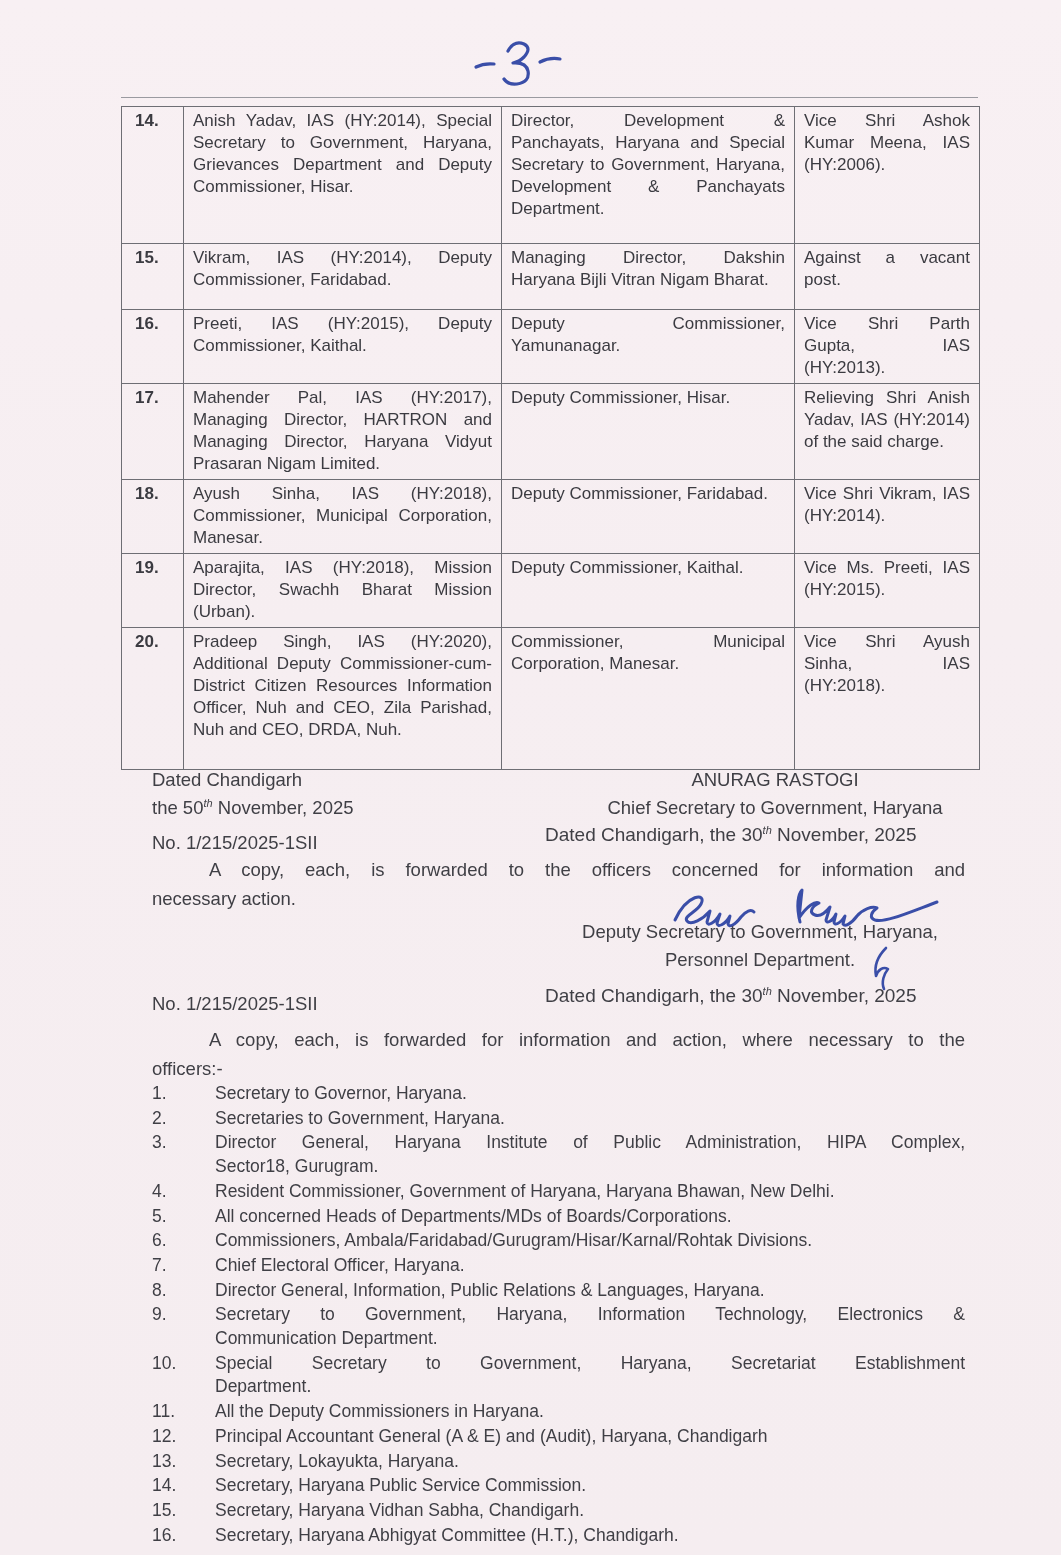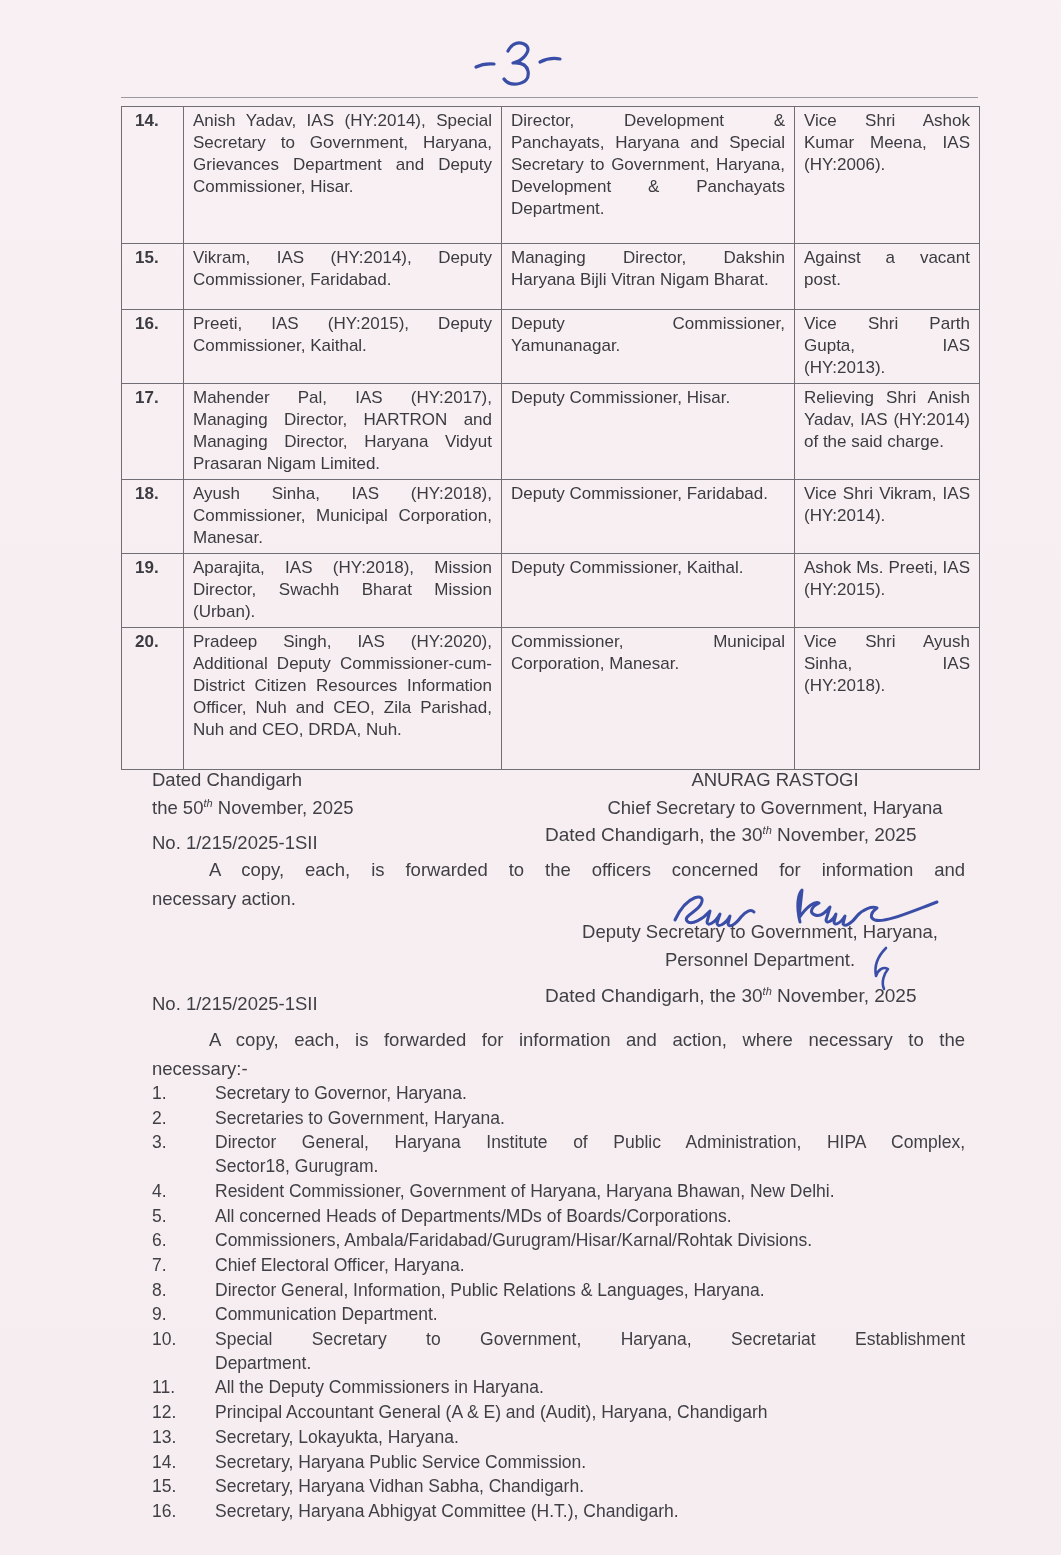--- a/index.html
+++ b/index.html
@@ -103,21 +103,21 @@
     <tr class="r4">
       <td class="sno">18.</td>
       <td>Ayush Sinha, IAS (HY:2018), Commissioner, Municipal Corporation, Manesar.</td>
       <td>Deputy Commissioner, Faridabad.</td>
       <td>Vice Shri Vikram, IAS (HY:2014).</td>
     </tr>
     <tr class="r5">
       <td class="sno">19.</td>
       <td>Aparajita, IAS (HY:2018), Mission Director, Swachh Bharat Mission (Urban).</td>
       <td>Deputy Commissioner, Kaithal.</td>
-      <td>Ashok Ms. Preeti, IAS (HY:2015).</td>
+      <td>Vice Ms. Preeti, IAS (HY:2015).</td>
     </tr>
     <tr class="r6">
       <td class="sno">20.</td>
       <td>Pradeep Singh, IAS (HY:2020), Additional Deputy Commissioner-cum-District Citizen Resources Information Officer, Nuh and CEO, Zila Parishad, Nuh and CEO, DRDA, Nuh.</td>
       <td>Commissioner, Municipal Corporation, Manesar.</td>
       <td>Vice Shri Ayush Sinha, IAS (HY:2018).</td>
     </tr>
   </tbody>
 </table>
 
@@ -151,21 +151,21 @@
 
 <svg class="abs" id="flourish-svg" width="30" height="45" viewBox="0 0 30 45">
   <path class="ink" stroke-width="2.6" d="M20 2 C12 10 8 20 10 30 C12 24 17 20 22 23 C18 28 15 36 18 43"></path>
 </svg>
 
 <div class="abs body-text" id="ref2-no">No. 1/215/2025-1SII</div>
 <div class="abs" id="ref2-date"><span>Dated Chandigarh, the 30</span><sup>th</sup><span> November, 2025</span></div>
 
 <div class="abs body-text" id="para2">
   <div class="jline indent">A copy, each, is forwarded for information and action, where necessary to the</div>
-  <div>necessary:-</div>
+  <div>officers:-</div>
 </div>
 
 <div class="abs" id="recipients">
     <div class="recipient">
       <div class="num">1.</div>
       <div class="txt">
         <div>Secretary to Governor, Haryana.</div>
       </div>
     </div>
     <div class="recipient">
@@ -207,20 +207,21 @@
     </div>
     <div class="recipient">
       <div class="num">8.</div>
       <div class="txt">
         <div>Director General, Information, Public Relations &amp; Languages, Haryana.</div>
       </div>
     </div>
     <div class="recipient">
       <div class="num">9.</div>
       <div class="txt">
+        <div class="jline">Secretary to Government, Haryana, Information Technology, Electronics &amp;</div>
         <div>Communication Department.</div>
       </div>
     </div>
     <div class="recipient">
       <div class="num">10.</div>
       <div class="txt">
         <div class="jline">Special Secretary to Government, Haryana, Secretariat Establishment</div>
         <div>Department.</div>
       </div>
     </div>

